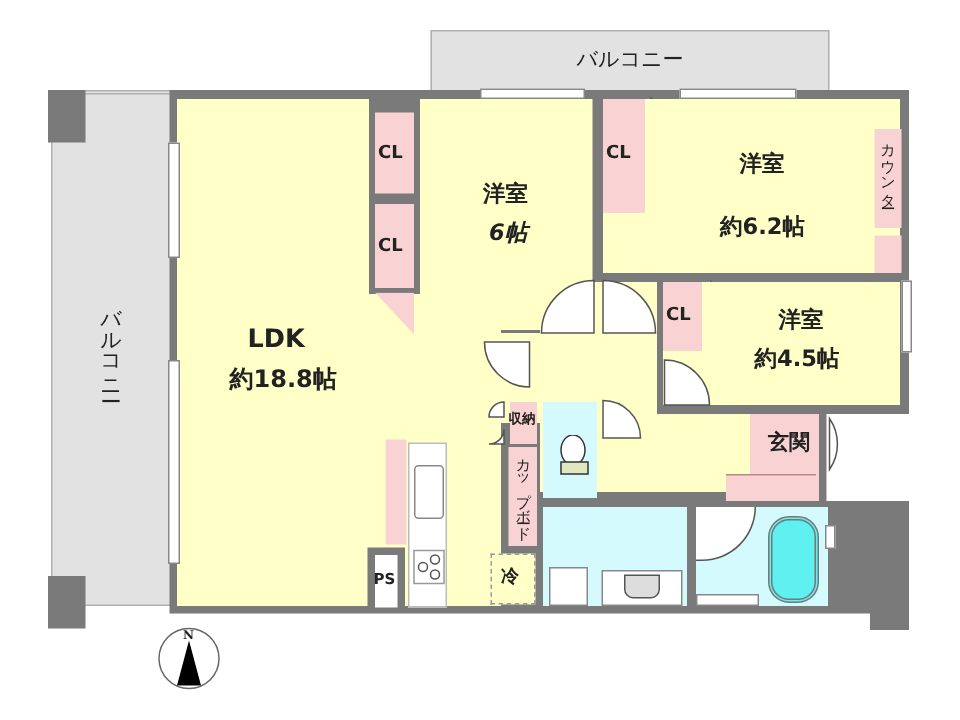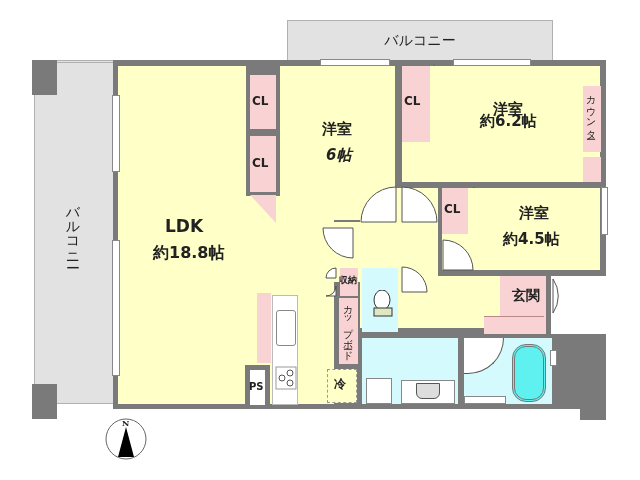--- a/index.html
+++ b/index.html
@@ -110,21 +110,21 @@
 
 <div class="abs floor" style="left:280px;top:66px;width:115px;height:154px;"></div>
 <div class="lbl" style="left:322px;top:120px;font-size:15px;">洋室</div>
 <div class="lbl" style="left:326px;top:146px;font-size:15px;font-style:italic;">6帖</div>
 <div class="win" style="left:320px;top:59px;width:68px;height:5px;"></div>
 
 <div class="abs floor" style="left:402px;top:66px;width:198px;height:116px;"></div>
 <div class="abs closet" style="left:402px;top:66px;width:28px;height:76px;"></div>
 <div class="lbl" style="left:404px;top:94px;font-size:12px;">CL</div>
 <div class="lbl" style="left:493px;top:100px;font-size:15px;">洋室</div>
-<div class="lbl" style="left:480px;top:112px;font-size:15px;">約6.2帖</div>
+<div class="lbl" style="left:480px;top:142px;font-size:15px;">約6.2帖</div>
 <div class="win" style="left:453px;top:59px;width:76px;height:5px;"></div>
 <div class="abs closet" style="left:583px;top:86px;width:18px;height:66px;"></div>
 <div class="lbl vtext" style="left:584px;top:88px;font-size:10px;">カウンター</div>
 <div class="abs closet" style="left:583px;top:157px;width:18px;height:25px;"></div>
 
 <div class="abs floor" style="left:360px;top:188px;width:78px;height:140px;"></div>
 <div class="abs floor" style="left:400px;top:276px;width:100px;height:52px;"></div>
 
 <div class="abs floor" style="left:442px;top:188px;width:158px;height:82px;"></div>
 <div class="abs closet" style="left:442px;top:188px;width:26px;height:46px;"></div>

